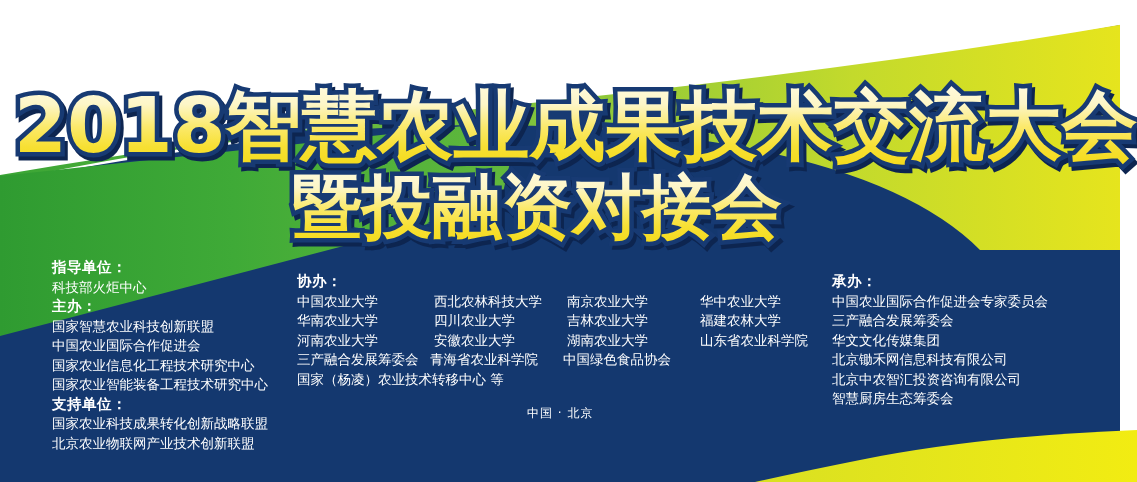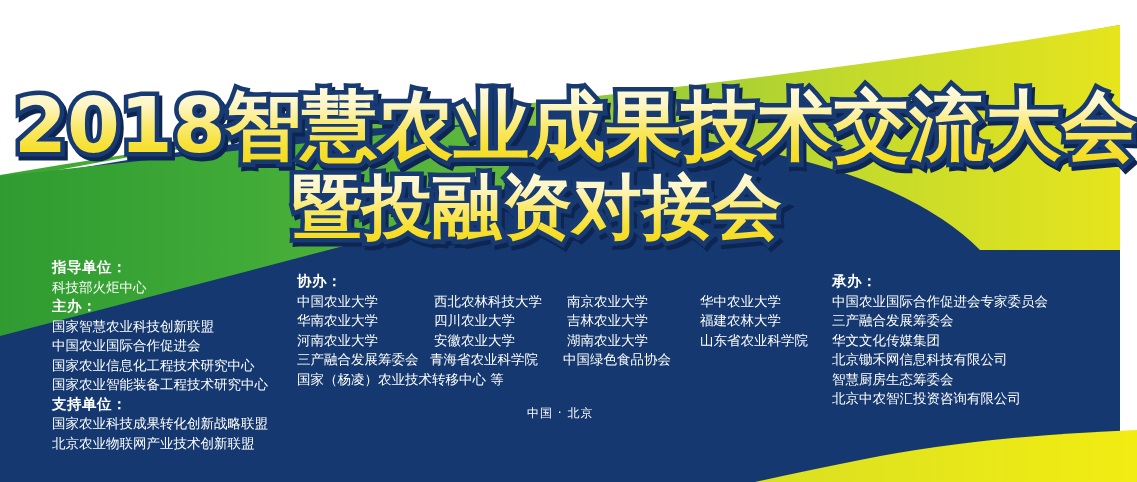--- a/index.html
+++ b/index.html
@@ -205,19 +205,19 @@
     </div>
     <div class="ln">国家（杨凌）农业技术转移中心 等</div>
   </div>
 
   <div class="info" id="col-right">
     <div class="hd">承办：</div>
     <div class="ln">中国农业国际合作促进会专家委员会</div>
     <div class="ln">三产融合发展筹委会</div>
     <div class="ln">华文文化传媒集团</div>
     <div class="ln">北京锄禾网信息科技有限公司</div>
+    <div class="ln">北京中农智汇投资咨询有限公司</div>
     <div class="ln">智慧厨房生态筹委会</div>
-    <div class="ln">北京中农智汇投资咨询有限公司</div>
   </div>
 
   <div id="city">中国 · 北京</div>
 
 </div>
 
 </body></html>

